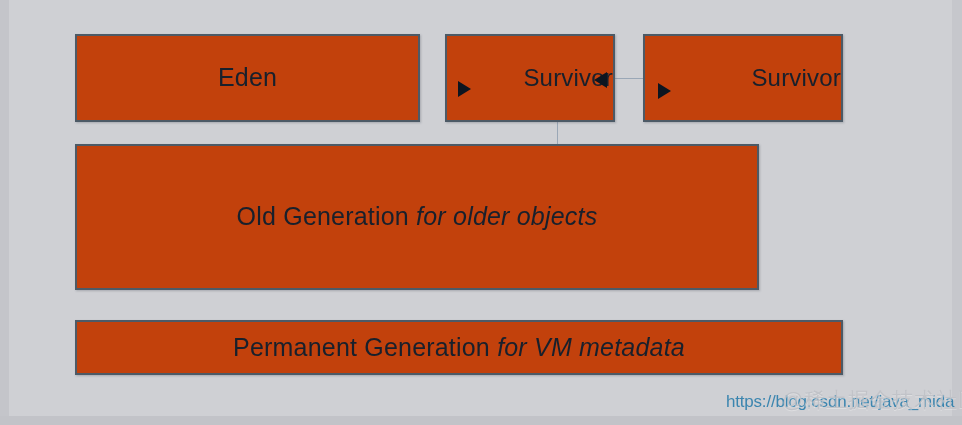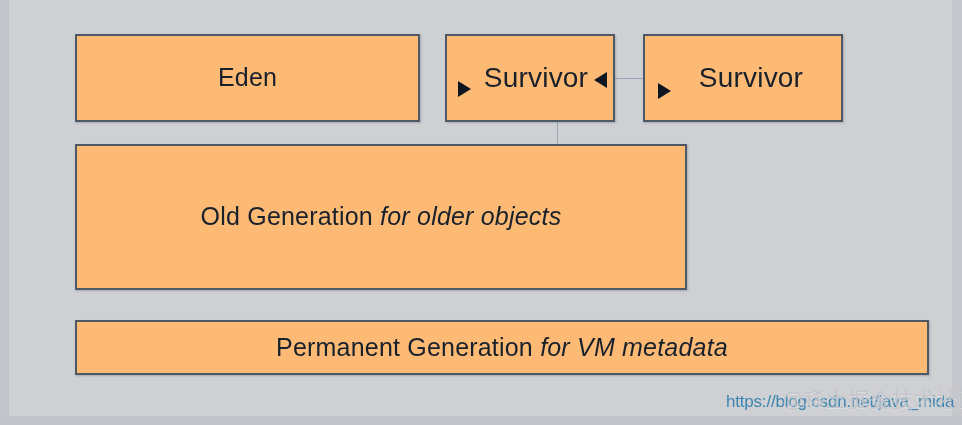--- a/index.html
+++ b/index.html
@@ -45,42 +45,43 @@
     right: 0;
     top: 0;
     width: 10px;
     height: 425px;
     background: #c6c7cc;
   }
 
   .mem-box {
     position: absolute;
     box-sizing: border-box;
-    background: #fdba74;
+    background: #c2410c;
     border: 2px solid #4d5a66;
     box-shadow: 1px 1px 2px rgba(90,95,105,0.35);
   }
   .box-label {
     position: absolute;
     left: 0;
     right: 0;
     top: 50%;
     transform: translateY(-50%);
     text-align: center;
     color: #18202c;
     font-size: 25px;
     line-height: 1.1;
     white-space: nowrap;
     letter-spacing: 0.2px;
   }
   .box-label .ital {
     font-style: italic;
   }
   .box-label.small {
-    font-size: 28px;
+    font-size: 24px;
+    text-align: right;
   }
 
   
   .tri {
     position: absolute;
     width: 0;
     height: 0;
   }
   .tri-right {
     border-top: 8px solid transparent;
@@ -169,27 +170,27 @@
     <div class="tri tri-left" style="right:6px; top:36px;"></div>
   </div>
 
   <div class="mem-box" style="left:643px; top:34px; width:200px; height:88px;">
     <div class="tri tri-right" style="left:13px; top:47px;"></div>
     <div class="box-label small" style="padding-left:16px;">
       <span>Survivor</span>
     </div>
   </div>
 
-  <div class="mem-box" style="left:75px; top:144px; width:612px; height:146px;">
+  <div class="mem-box" style="left:75px; top:144px; width:684px; height:146px;">
     <div class="box-label">
       <span>Old Generation </span><span class="ital">for older objects</span>
     </div>
   </div>
 
-  <div class="mem-box" style="left:75px; top:320px; width:854px; height:55px;">
+  <div class="mem-box" style="left:75px; top:320px; width:768px; height:55px;">
     <div class="box-label">
       <span>Permanent Generation </span><span class="ital">for VM metadata</span>
     </div>
   </div>
 
   <div id="watermark-layer">
     <div id="watermark-url">https://blog.csdn.net/java_mida</div>
     <div id="watermark-brand">@稀土掘金技术社区</div>
   </div>
 

